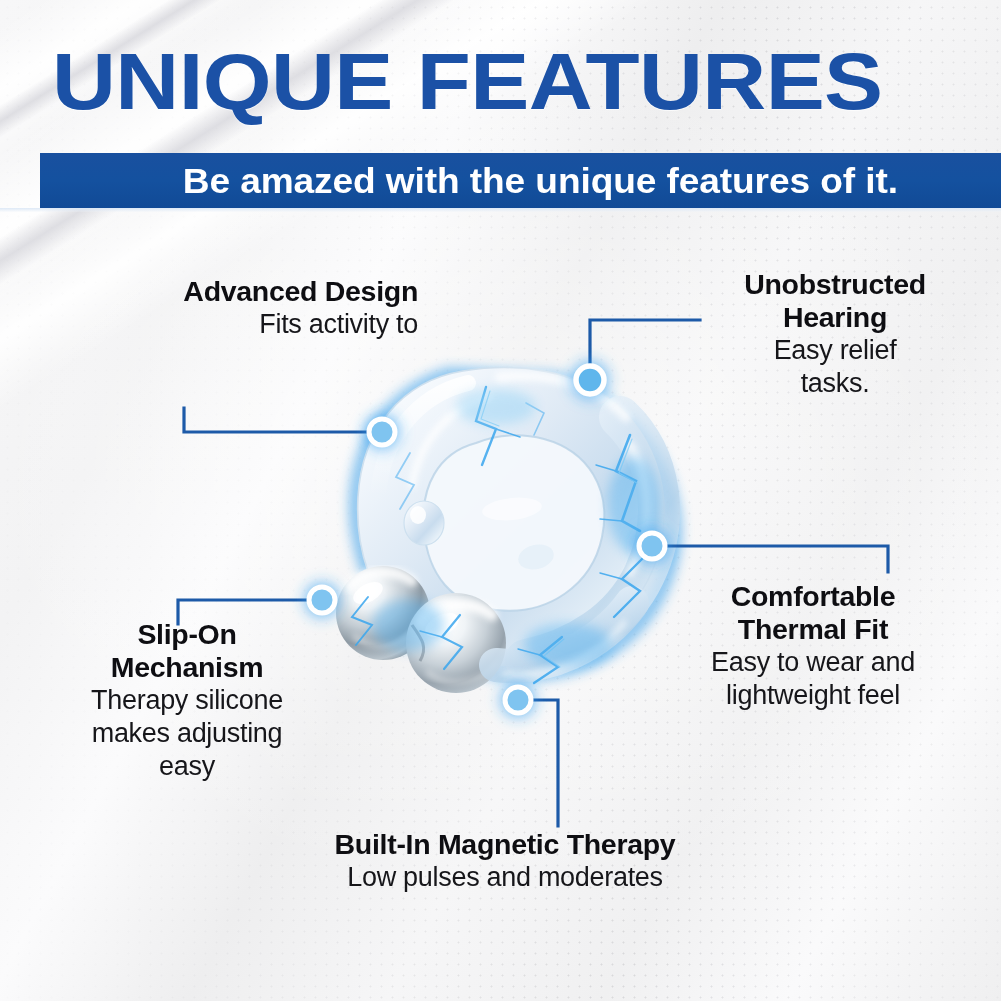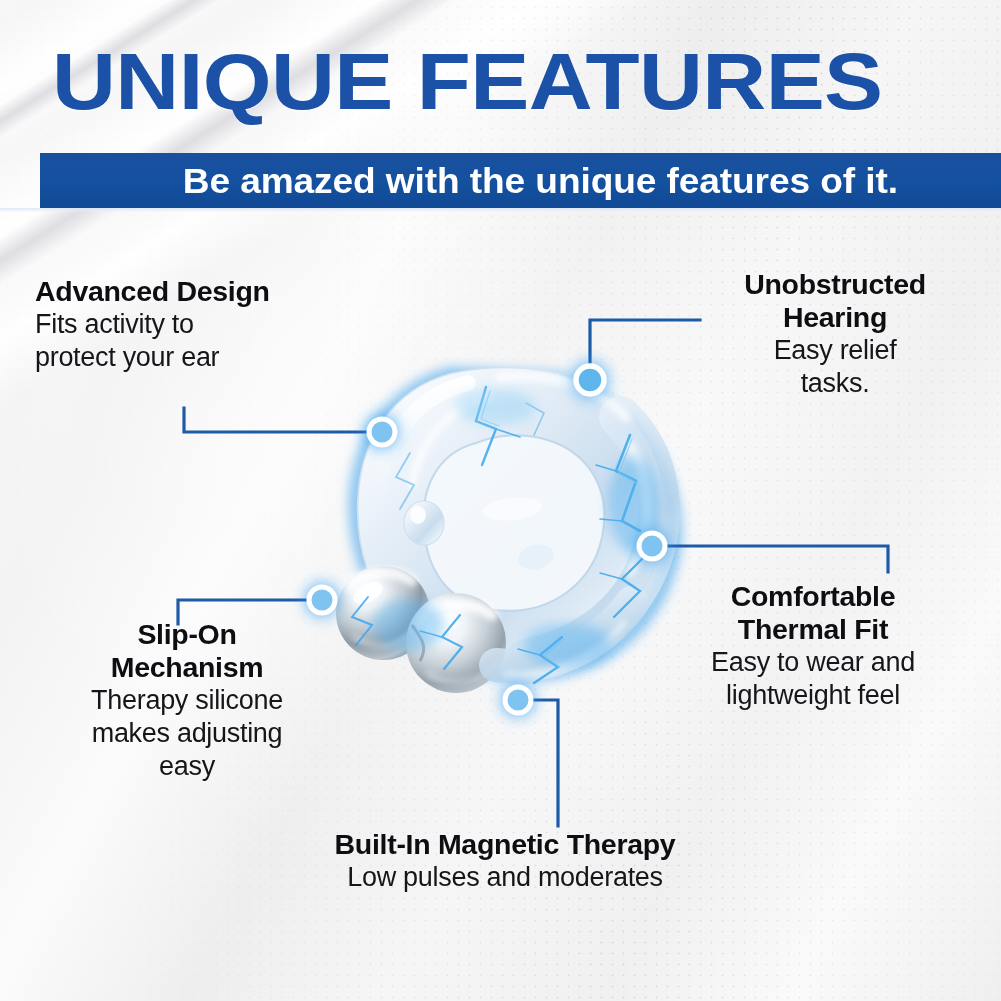--- a/index.html
+++ b/index.html
@@ -113,21 +113,21 @@
     letter-spacing:-0.3px;
   }
   .callout .c-body {
     font-weight:normal;
     color:#16161a;
     font-size:27px;
     line-height:33px;
     letter-spacing:-0.3px;
   }
 
-  #callout-advanced   { left:35px;  top:275px;  width:390px; text-align:left; }
+  #callout-advanced   { left:28px;  top:275px;  width:390px; text-align:right; }
   #callout-hearing    { left:690px; top:268px;  width:290px; text-align:center; }
   #callout-thermal    { left:653px; top:580px;  width:320px; text-align:center; }
   #callout-slipon     { left:22px;  top:618px;  width:330px; text-align:center; }
   #callout-magnetic   { left:290px; top:828px;  width:430px; text-align:center; }
 </style>
 </head>
 <body>
 
 <div id="page">
 
@@ -342,21 +342,20 @@
         <circle cx="518" cy="700" r="24" fill="url(#mkGlow)" filter="url(#mkBlur)"></circle>
         <circle cx="518" cy="700" r="13" fill="#7fc4f0"></circle>
         <circle cx="518" cy="700" r="13" fill="none" stroke="#ffffff" stroke-width="5"></circle>
       </g>
     </g>
   </svg>
 
   <div class="callout" id="callout-advanced">
     <div class="c-title">Advanced Design</div>
     <div class="c-body">Fits activity to</div>
-    <div class="c-body">protect your ear</div>
   </div>
 
   <div class="callout" id="callout-hearing">
     <div class="c-title">Unobstructed</div>
     <div class="c-title">Hearing</div>
     <div class="c-body">Easy relief</div>
     <div class="c-body">tasks.</div>
   </div>
 
   <div class="callout" id="callout-thermal">

